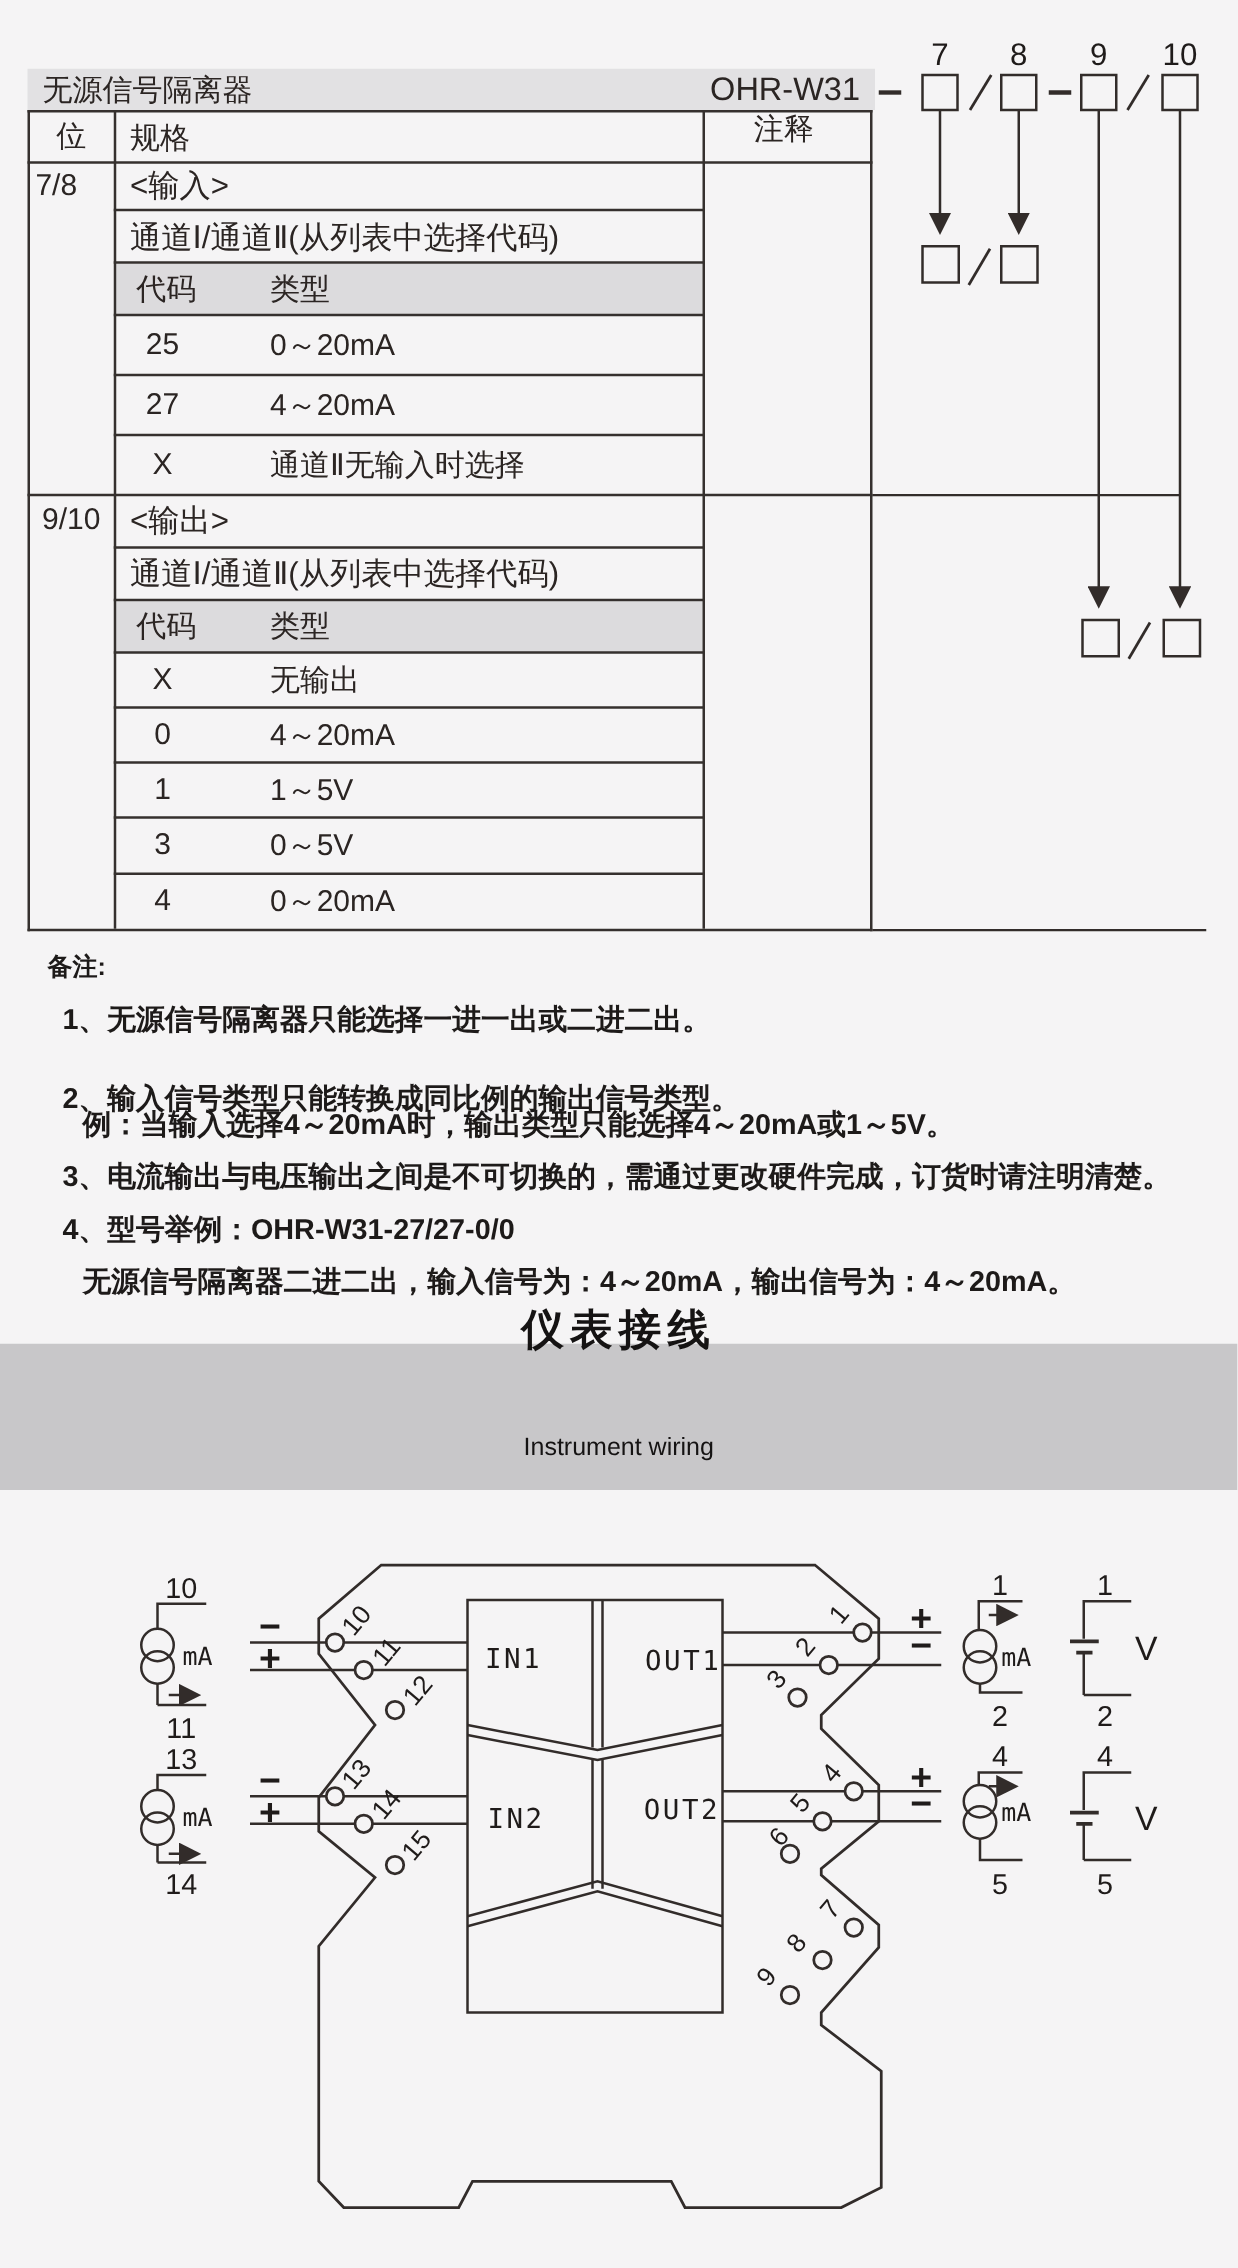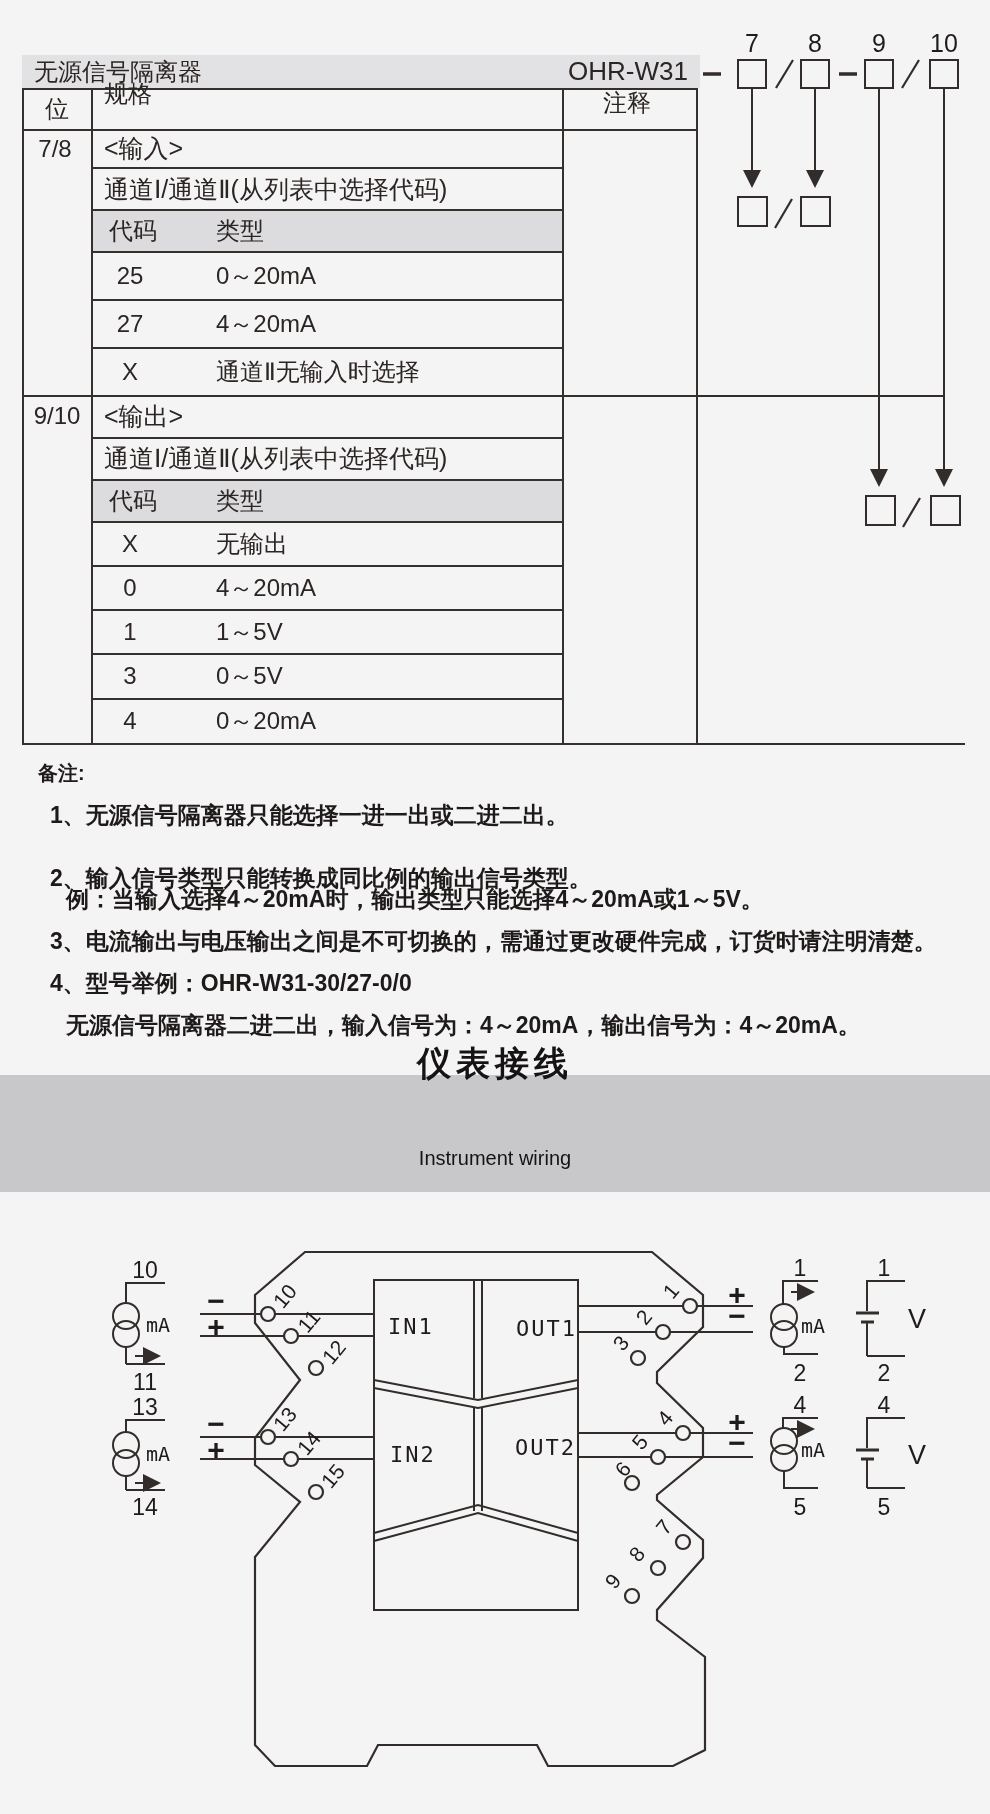--- a/index.html
+++ b/index.html
@@ -47,24 +47,24 @@
 <div class="ln" style="left:91px;top:347px;width:473px;height:2px"></div>
 <div class="ln" style="left:91px;top:437px;width:473px;height:2px"></div>
 <div class="ln" style="left:91px;top:479px;width:473px;height:2px"></div>
 <div class="ln" style="left:91px;top:521px;width:473px;height:2px"></div>
 <div class="ln" style="left:91px;top:565px;width:473px;height:2px"></div>
 <div class="ln" style="left:91px;top:609px;width:473px;height:2px"></div>
 <div class="ln" style="left:91px;top:653px;width:473px;height:2px"></div>
 <div class="ln" style="left:91px;top:698px;width:473px;height:2px"></div>
 
 <div class="cell center" style="left:22px;top:88px;width:70px;height:41px">位</div>
-<div class="cell" style="left:104px;top:72px;width:300px;height:43px">规格</div>
+<div class="cell" style="left:104px;top:88px;width:300px;height:43px">规格</div>
 <div class="cell center" style="left:562px;top:88px;width:130px;height:29px">注释</div>
 
-<div class="cell center" style="left:30px;top:129px;width:50px;height:39px">7/8</div>
+<div class="cell center" style="left:20px;top:129px;width:50px;height:39px">7/8</div>
 <div class="cell" style="left:104px;top:129px;width:440px;height:39px;font-size:25px">&lt;输入&gt;</div>
 <div class="cell" style="left:104px;top:168px;width:456px;height:42px;font-size:25px">通道Ⅰ/通道Ⅱ(从列表中选择代码)</div>
 <div class="cell" style="left:109px;top:210px;width:90px;height:42px">代码</div>
 <div class="cell" style="left:216px;top:210px;width:200px;height:42px">类型</div>
 <div class="cell center" style="left:100px;top:252px;width:60px;height:47px">25</div>
 <div class="cell" style="left:216px;top:252px;width:330px;height:47px">0～20mA</div>
 <div class="cell center" style="left:100px;top:300px;width:60px;height:47px">27</div>
 <div class="cell" style="left:216px;top:300px;width:330px;height:47px">4～20mA</div>
 <div class="cell center" style="left:100px;top:348px;width:60px;height:47px">X</div>
 <div class="cell" style="left:216px;top:348px;width:330px;height:47px">通道Ⅱ无输入时选择</div>
@@ -119,21 +119,21 @@
     <text x="879" y="52">9</text>
     <text x="944" y="52">10</text>
   </g>
 </svg>
 
 <div class="note-line" style="left:38px;top:752px;font-size:20px">备注:</div>
 <div class="note-line" style="left:50px;top:794px">1、无源信号隔离器只能选择一进一出或二进二出。</div>
 <div class="note-line" style="left:50px;top:857px">2、输入信号类型只能转换成同比例的输出信号类型。</div>
 <div class="note-line" style="left:66px;top:878px">例：当输入选择4～20mA时，输出类型只能选择4～20mA或1～5V。</div>
 <div class="note-line" style="left:50px;top:920px">3、电流输出与电压输出之间是不可切换的，需通过更改硬件完成，订货时请注明清楚。</div>
-<div class="note-line" style="left:50px;top:962px">4、型号举例：OHR-W31-30/27-0/0</div>
+<div class="note-line" style="left:50px;top:962px">4、型号举例：OHR-W31-27/27-0/0</div>
 <div class="note-line" style="left:66px;top:1004px">无源信号隔离器二进二出，输入信号为：4～20mA，输出信号为：4～20mA。</div>
 
 <div class="graybar" style="top:1075px;height:117px"></div>
 <div class="wtitle" style="top:1035px;height:58px;font-size:34px;font-weight:bold;letter-spacing:5px">仪表接线</div>
 <div class="wtitle" style="top:1146px;height:24px;font-size:20px">Instrument wiring</div>
 
 <svg style="left:0;top:1192px" width="990" height="622" viewBox="0 1192 990 622">
   <defs>
     <marker id="arw2" markerWidth="9" markerHeight="9" refX="7" refY="4.5" orient="auto">
       <path d="M0,0L9,4.5L0,9Z" fill="#322c2a"></path>

